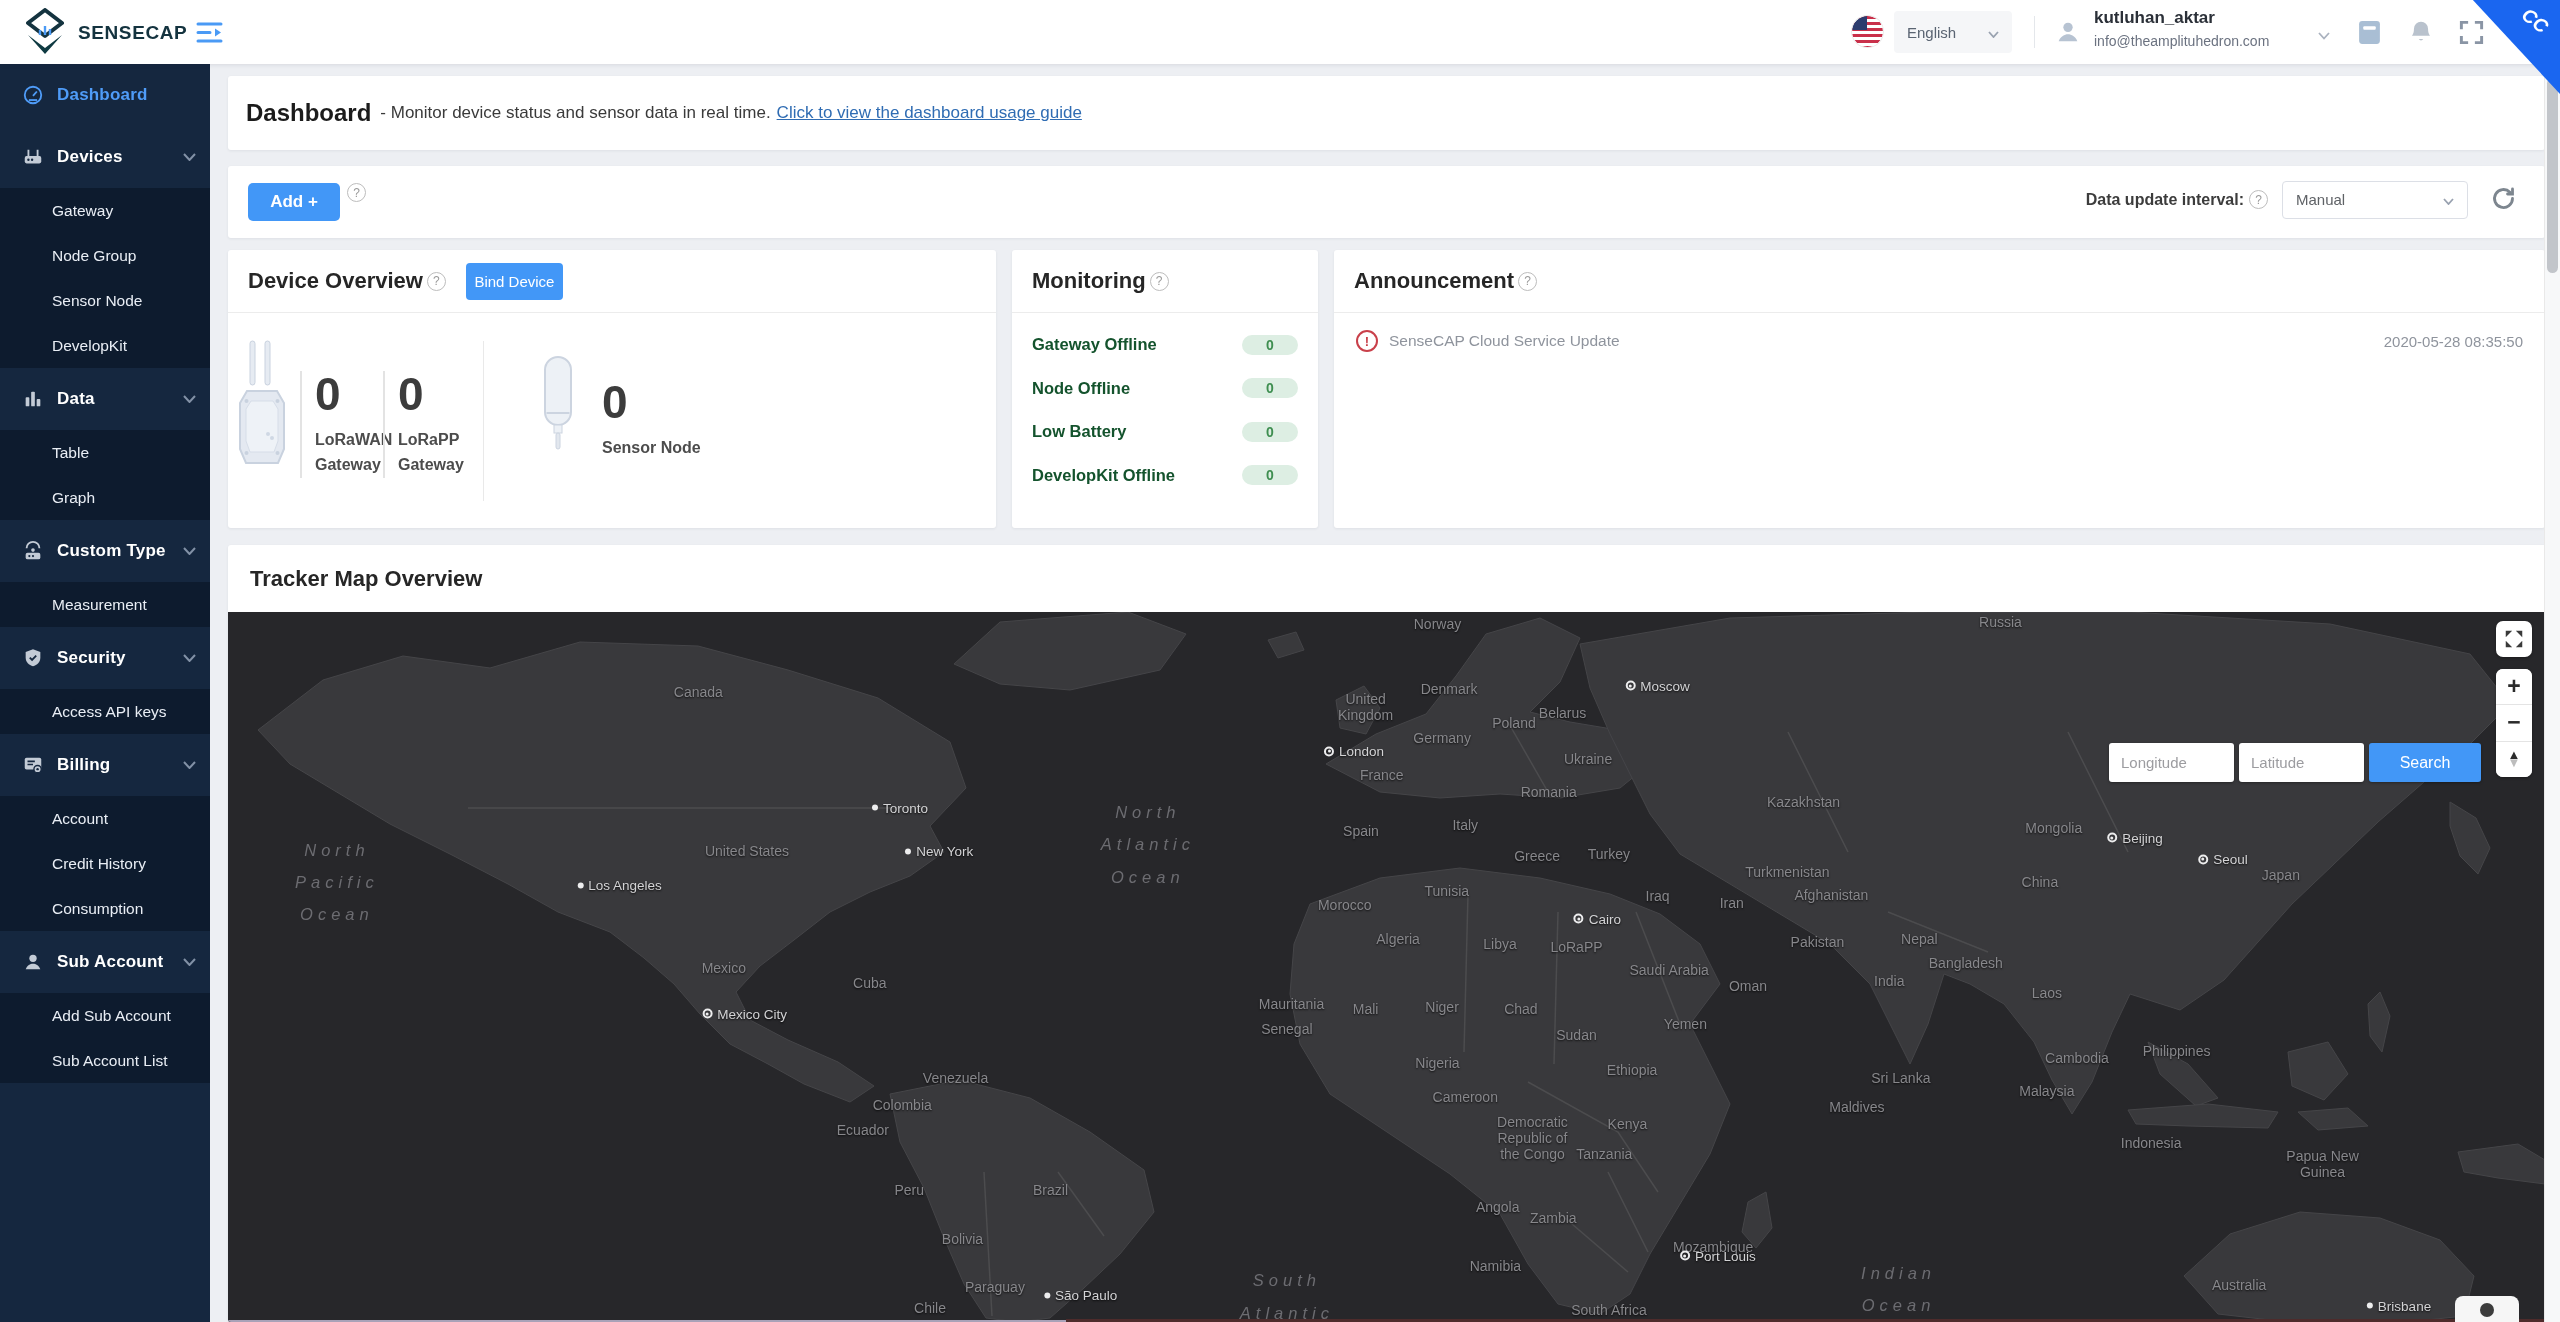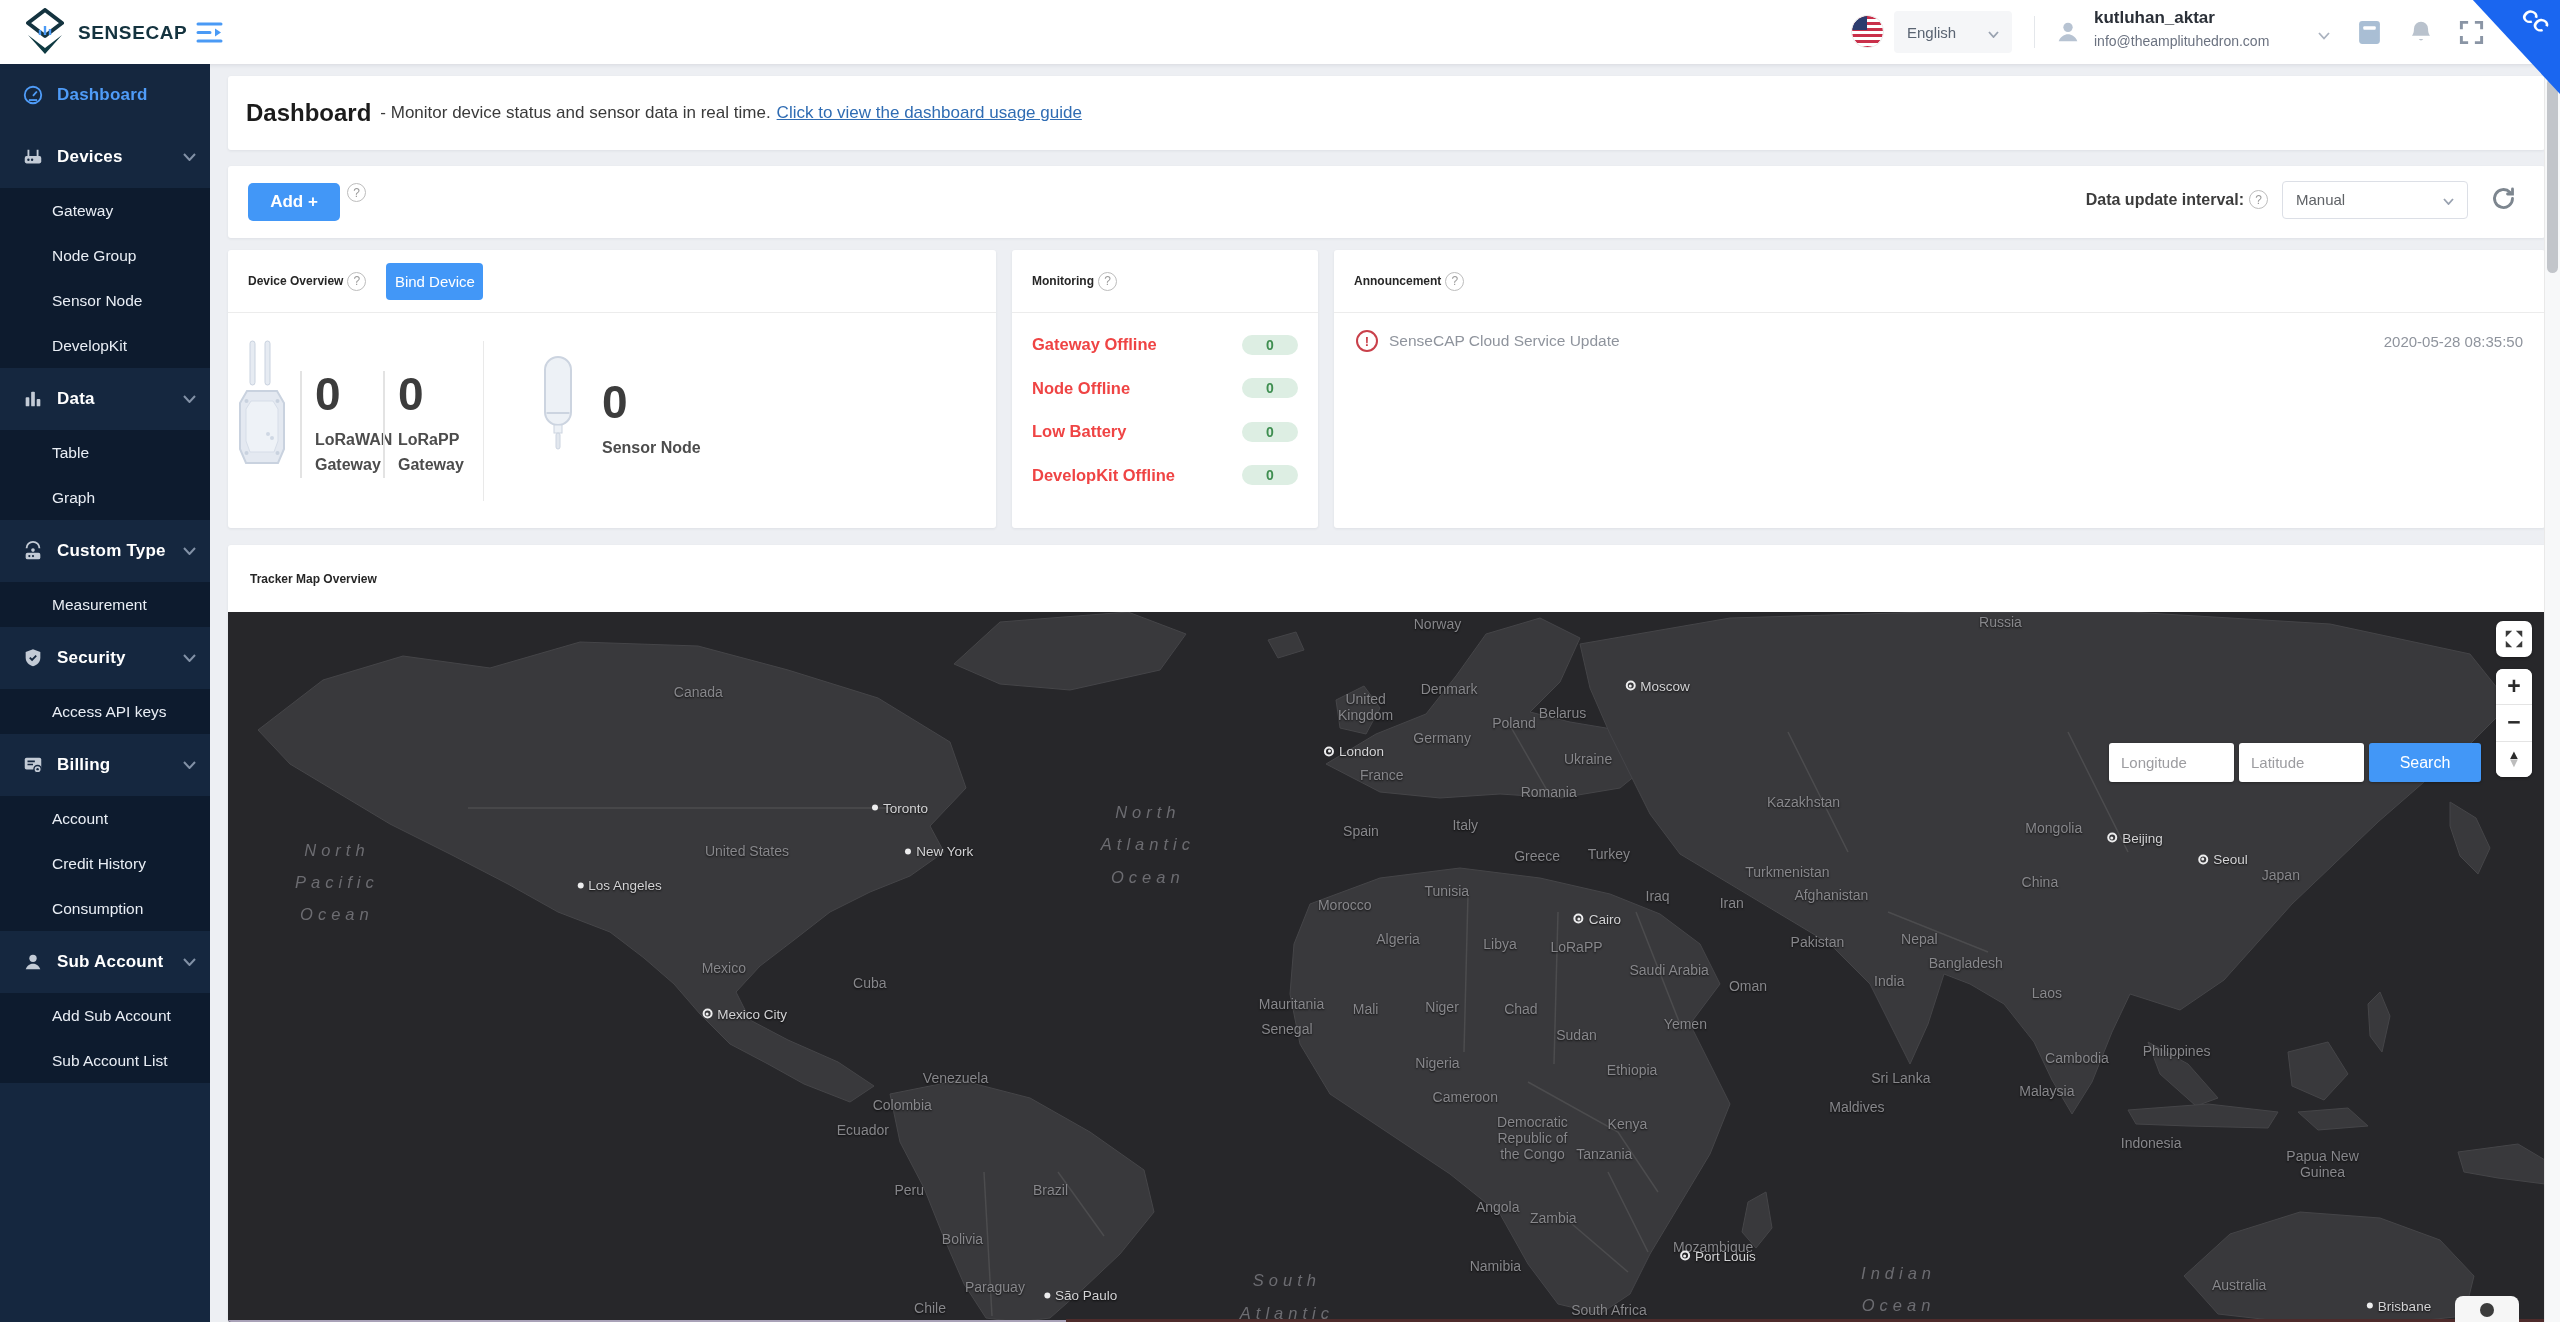--- a/index.html
+++ b/index.html
@@ -58,40 +58,40 @@
     display:inline-flex;align-items:center;justify-content:center;flex:none;background:#fff;}
   .add-help{position:absolute;left:119px;top:17px;}
   .interval-group{position:absolute;right:28px;top:0;height:67px;display:flex;align-items:center;}
   .interval-label{font-size:16px;font-weight:700;color:#3c3c3c;}
   .interval-select{width:186px;height:38px;border:1px solid #dcdfe6;border-radius:4px;margin-left:14px;
     display:flex;align-items:center;justify-content:space-between;padding:0 13px;box-sizing:border-box;
     color:#5f6266;font-size:15px;cursor:pointer;background:#fff;}
   .refresh-btn{margin-left:22px;background:none;border:none;padding:0;color:#7d868f;cursor:pointer;}
 
   .card-head{height:62px;border-bottom:1px solid #ececec;display:flex;align-items:center;padding:0 20px;}
-  .card-title{font-size:12px;font-weight:700;color:#262626;}
+  .card-title{font-size:22px;font-weight:700;color:#262626;}
 
   .device-card{left:228px;top:250px;width:768px;height:278px;}
   .bind-btn{margin-left:20px;width:97px;height:37px;background:var(--accent,#4297f7);color:#fff;border:none;
     border-radius:4px;font-size:15px;cursor:pointer;font-family:inherit;}
   .device-body{position:relative;height:215px;}
   .gw-illus{position:absolute;left:10px;top:26px;}
   .stat{position:absolute;top:58px;border-left:2px solid #e3e3e3;padding-left:13px;}
   .stat.noborder{border-left:none;padding-left:0;}
   .stat-num{font-size:46px;font-weight:700;color:#3c3c3c;line-height:1;}
   .stat-label{margin-top:11px;font-size:16px;font-weight:700;color:#4c4c4c;line-height:1.55;white-space:pre-line;}
   .stat-1{left:72px;} .stat-2{left:155px;}
   .v-divider{position:absolute;left:255px;top:28px;height:160px;width:1px;background:#e9e9e9;}
   .node-illus{position:absolute;left:315px;top:42px;}
   .stat-3{left:374px;top:66px;}
 
   .monitoring-card{left:1012px;top:250px;width:306px;height:278px;}
   .mon-body{padding:10px 20px;}
   .mon-row{display:flex;align-items:center;justify-content:space-between;height:43.5px;}
-  .mon-label{font-size:16.5px;font-weight:700;color:#ef4444;}
+  .mon-label{font-size:16.5px;font-weight:700;color:#14532d;}
   .pill{width:56px;height:20px;border-radius:10px;background:var(--pill-bg,#ddeee3);color:var(--pill-text,#3e8e50);
     font-size:14px;font-weight:700;display:flex;align-items:center;justify-content:center;}
 
   .announcement-card{left:1334px;top:250px;width:1211px;height:278px;}
   .ann-row{display:flex;align-items:center;padding:0 22px;height:56px;cursor:pointer;}
   .alert-icon{width:18px;height:18px;border:2px solid #c9404a;border-radius:50%;color:#c9404a;font-size:13px;
     font-weight:700;display:flex;align-items:center;justify-content:center;margin-right:11px;flex:none;}
   .ann-text{font-size:15.5px;color:#8f949d;flex:1;}
   .ann-time{font-size:15px;color:#8f949d;}
 

